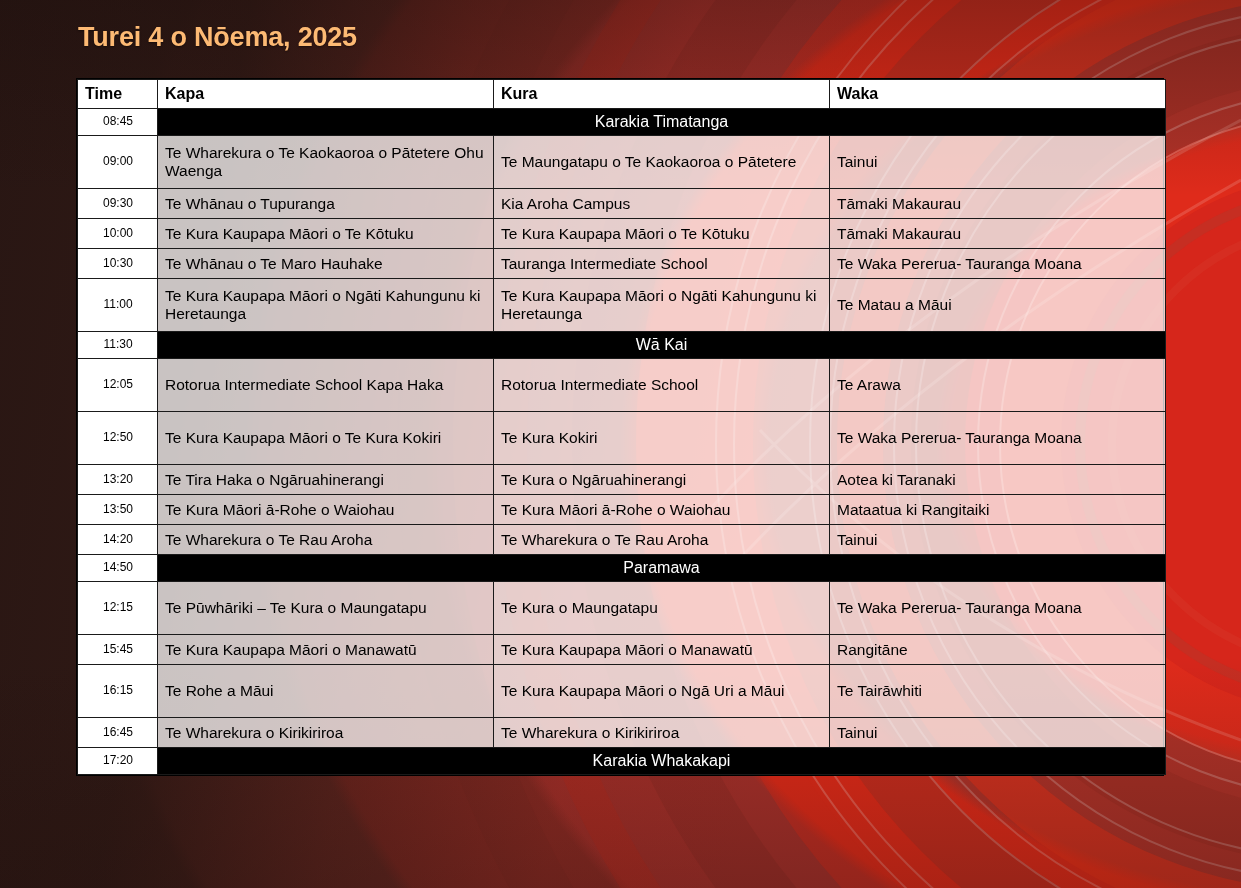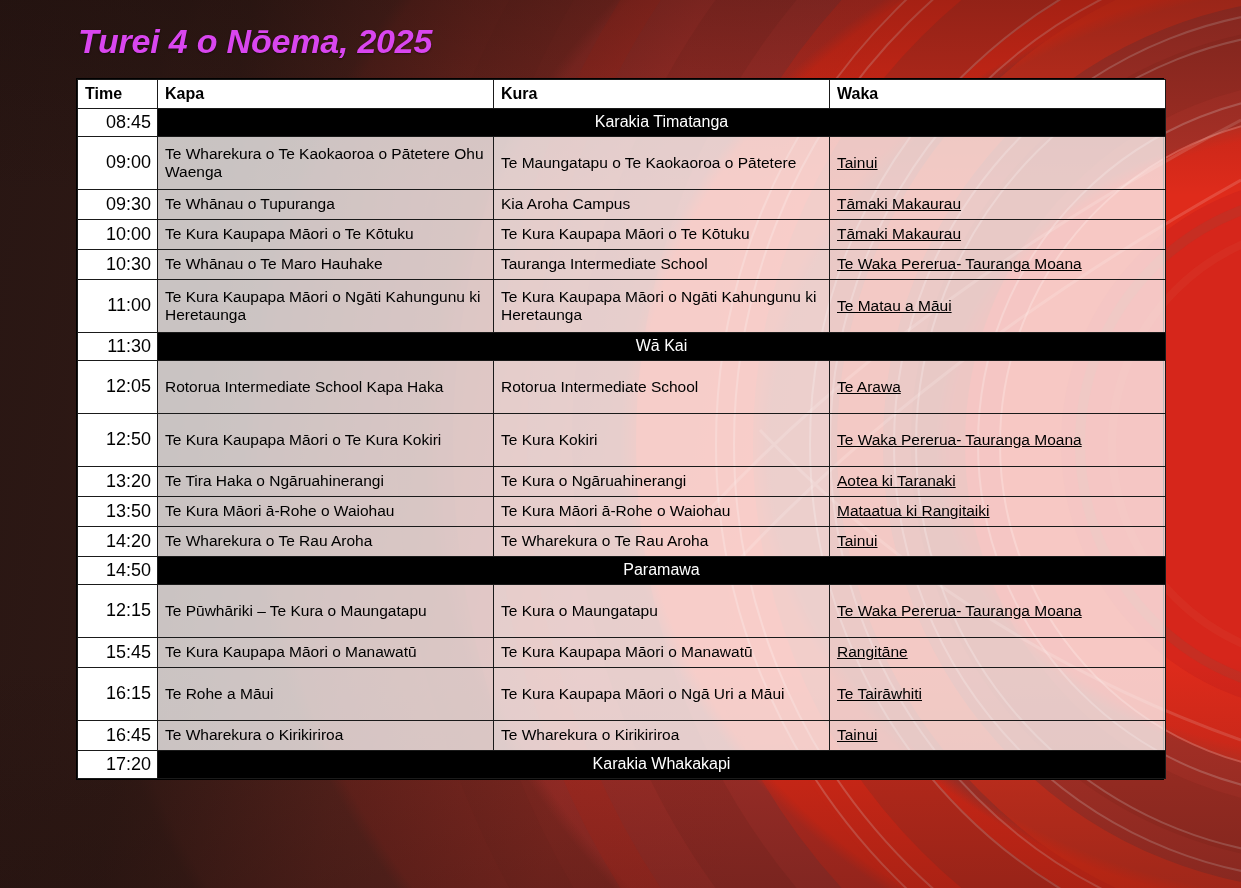--- a/index.html
+++ b/index.html
@@ -37,27 +37,26 @@
     position: absolute;
     inset: 0;
     background: linear-gradient(180deg, rgba(25,12,10,0.30) 0%, rgba(25,12,10,0.0) 22%, rgba(25,12,10,0.0) 74%, rgba(30,14,11,0.28) 100%);
   }
 
   
   #title {
     position: absolute;
     left: 78px;
     top: 22px;
-    font-size: 34px;
+    font-size: 27px;
     font-weight: bold;
-    color: #d946ef;
+    color: #fdba74;
     letter-spacing: -0.2px;
     white-space: nowrap;
     text-shadow: 0 1px 2px rgba(0,0,0,0.45);
-    font-style: italic;
   }
 
   
   #sched-wrap {
     position: absolute;
     left: 76px;
     top: 78px;
     width: 1088px;
     border: 1px solid #000;
     box-sizing: border-box;
@@ -86,31 +85,31 @@
     font-weight: bold;
     text-align: left;
     font-size: 16px;
     height: 24px;
     padding-top: 2px;
     padding-bottom: 2px;
   }
   td.time {
     background: #ffffff;
     vertical-align: bottom;
-    text-align: right;
-    font-size: 18px;
+    text-align: center;
+    font-size: 12px;
     padding-bottom: 3px;
     white-space: nowrap;
   }
   td.cell {
     background: rgba(255,255,255,0.80);
   }
   td.cell.kapa { background: rgba(255,255,255,0.74); }
   td.cell.kura { background: rgba(255,255,255,0.77); }
-  td.cell.rohe { background: rgba(255,255,255,0.74); text-decoration: underline; }
+  td.cell.rohe { background: rgba(255,255,255,0.74); }
 
   tr.banner td.band {
     background: #000000;
     color: #ffffff;
     font-weight: normal;
     text-align: center;
     font-size: 16px;
     height: 22px;
     padding: 2px 6px;
   }

